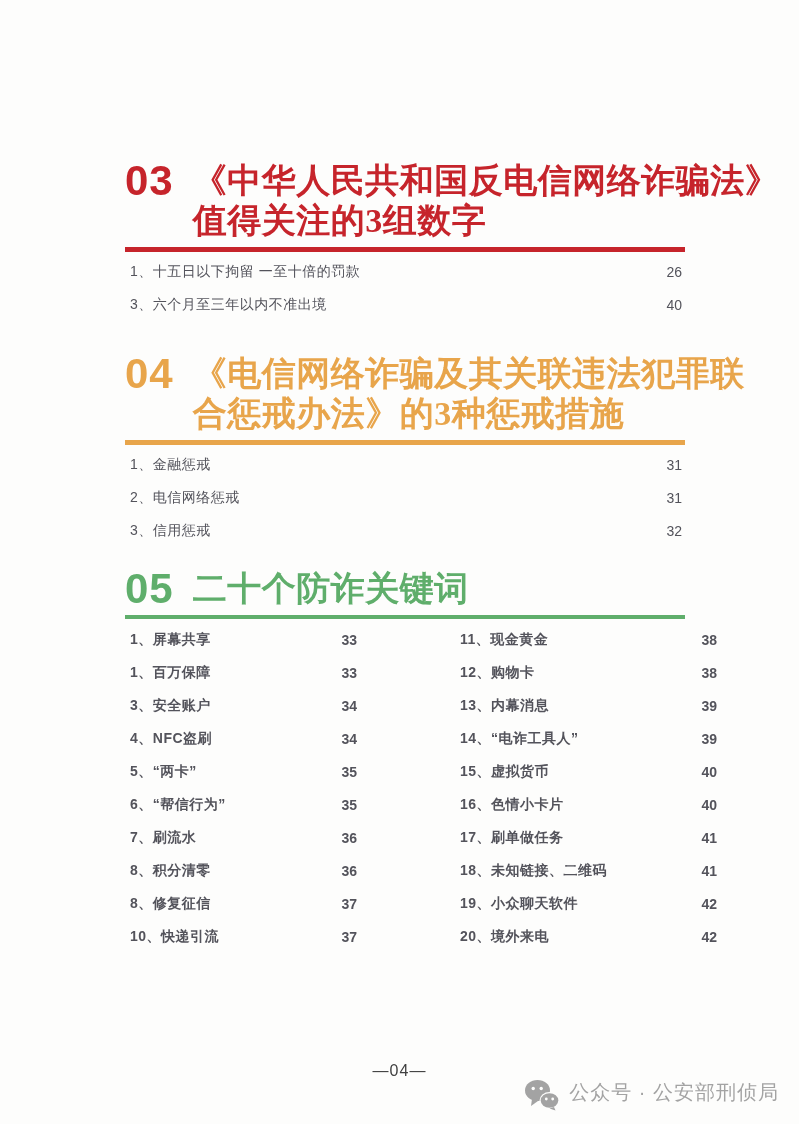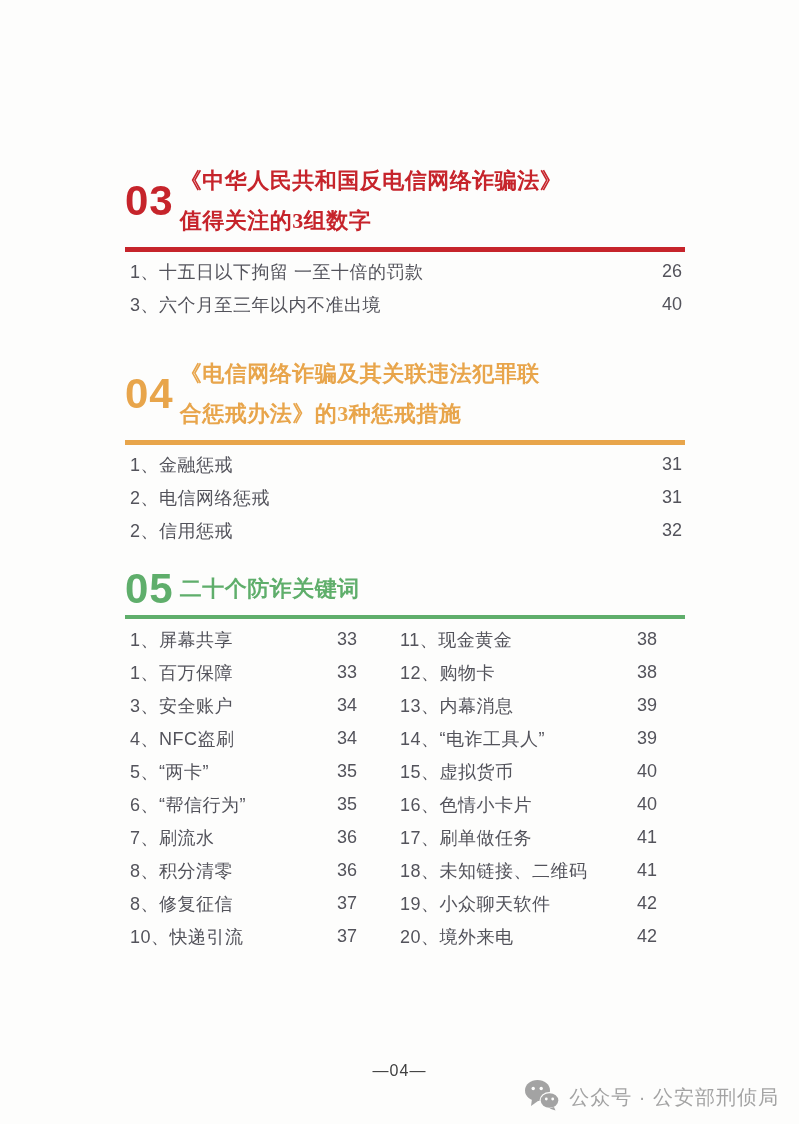--- a/index.html
+++ b/index.html
@@ -9,82 +9,83 @@
     font-family: "Liberation Sans", "DejaVu Sans", sans-serif;
     position: relative;
     overflow: hidden;
   }
   .content {
     padding: 161px 114px 0 125px;
   }
   .toc-section { margin: 0; }
   .sec-header {
     display: flex;
-    align-items: center;
-    gap: 6px;
+    align-items: flex-start;
+    gap: 19px;
   }
   .sec-num {
     font-size: 42px;
     font-weight: bold;
     line-height: 40px;
     letter-spacing: 1px;
     color: var(--accent, #333);
     flex: 0 0 auto;
   }
   .sec-title {
     margin: 0;
     font-family: "Liberation Serif", "DejaVu Serif", serif;
     font-weight: bold;
-    font-size: 22px;
+    font-size: 34px;
     line-height: 40px;
     color: var(--accent, #333);
     white-space: pre;
     letter-spacing: 0.5px;
   }
   .sec-rule {
     height: 5px;
     background: var(--accent, #333);
     margin-top: 6px;
   }
   .toc-section.thin-rule .sec-rule { height: 4px; }
   .toc-list { margin-top: 3px; padding: 0 3px 0 5px; }
   .toc-row {
     height: 33px;
     display: flex;
     justify-content: space-between;
     align-items: center;
-    font-size: 18px;
+    font-size: 14px;
     color: #53535b;
   }
   .toc-label { letter-spacing: 0.5px; }
   .toc-page { flex: 0 0 auto; }
   .sec-gap-04 { margin-top: 33px; }
   .sec-gap-05 { margin-top: 22px; }
   .toc-columns {
     margin-top: 4px;
     padding-left: 5px;
     display: grid;
     grid-template-columns: 227px 257px;
-    column-gap: 43px;
+    column-gap: 103px;
+    font-weight: bold;
   }
   .page-num {
     position: absolute;
     left: 0; right: 0;
     top: 1062px;
     text-align: center;
     font-size: 16px;
     color: #3f3f3f;
     letter-spacing: 1px;
   }
   .watermark {
     position: absolute;
     right: 20px;
     top: 1079px;
     display: flex;
-    align-items: flex-end;
+    align-items: flex-start;
     gap: 9px;
     color: #a3a3a3;
     font-size: 20px;
     letter-spacing: 1px;
   }
   .watermark svg { display: block; }
 </style>
 </head>
 <body>
 
@@ -120,21 +121,21 @@
       <div class="toc-list">
           <div class="toc-row">
             <span class="toc-label">1、金融惩戒</span>
             <span class="toc-page">31</span>
           </div>
           <div class="toc-row">
             <span class="toc-label">2、电信网络惩戒</span>
             <span class="toc-page">31</span>
           </div>
           <div class="toc-row">
-            <span class="toc-label">2、信用惩戒</span>
+            <span class="toc-label">3、信用惩戒</span>
             <span class="toc-page">32</span>
           </div>
         </div>
     </section>
 
     <section class="toc-section thin-rule sec-gap-05" style="--accent: #5fae6b;">
       <header class="sec-header">
         <span class="sec-num">05</span>
         <h2 class="sec-title">二十个防诈关键词</h2>
       </header>

